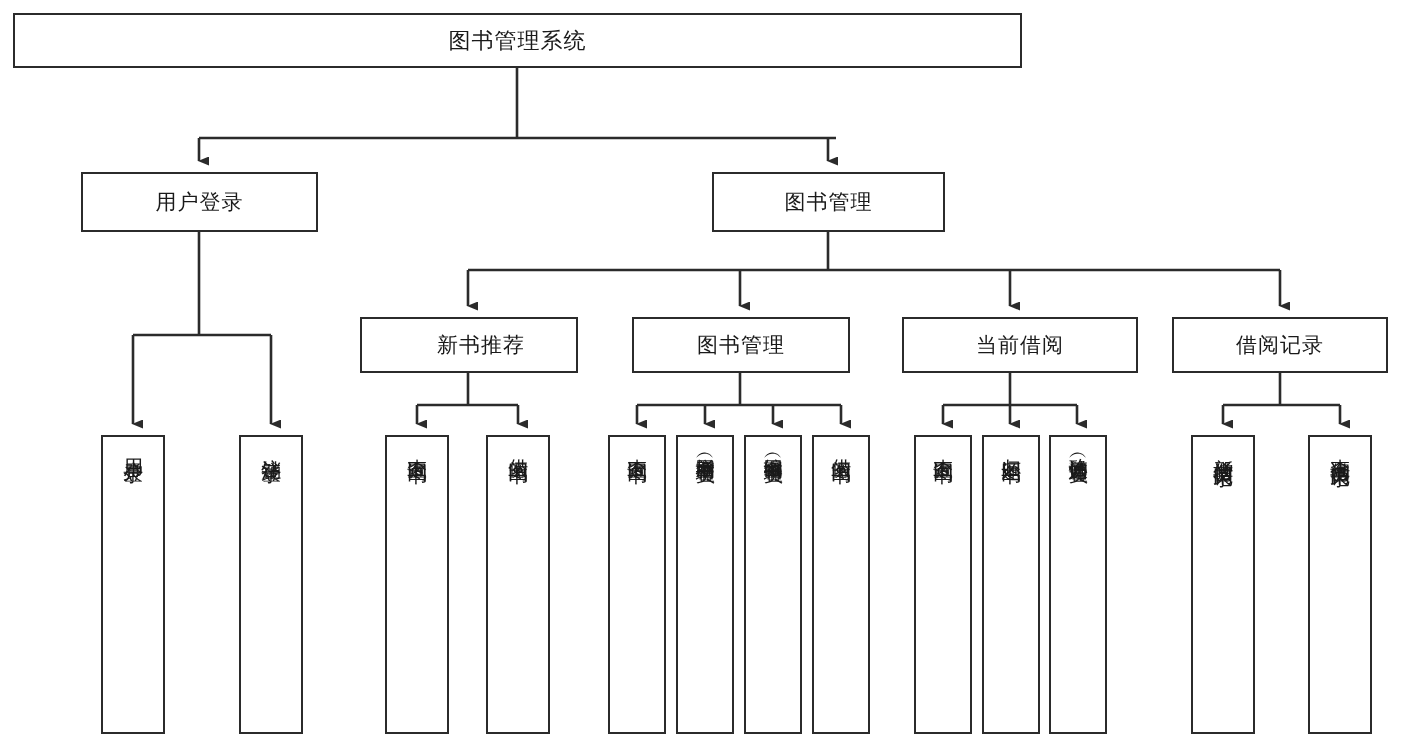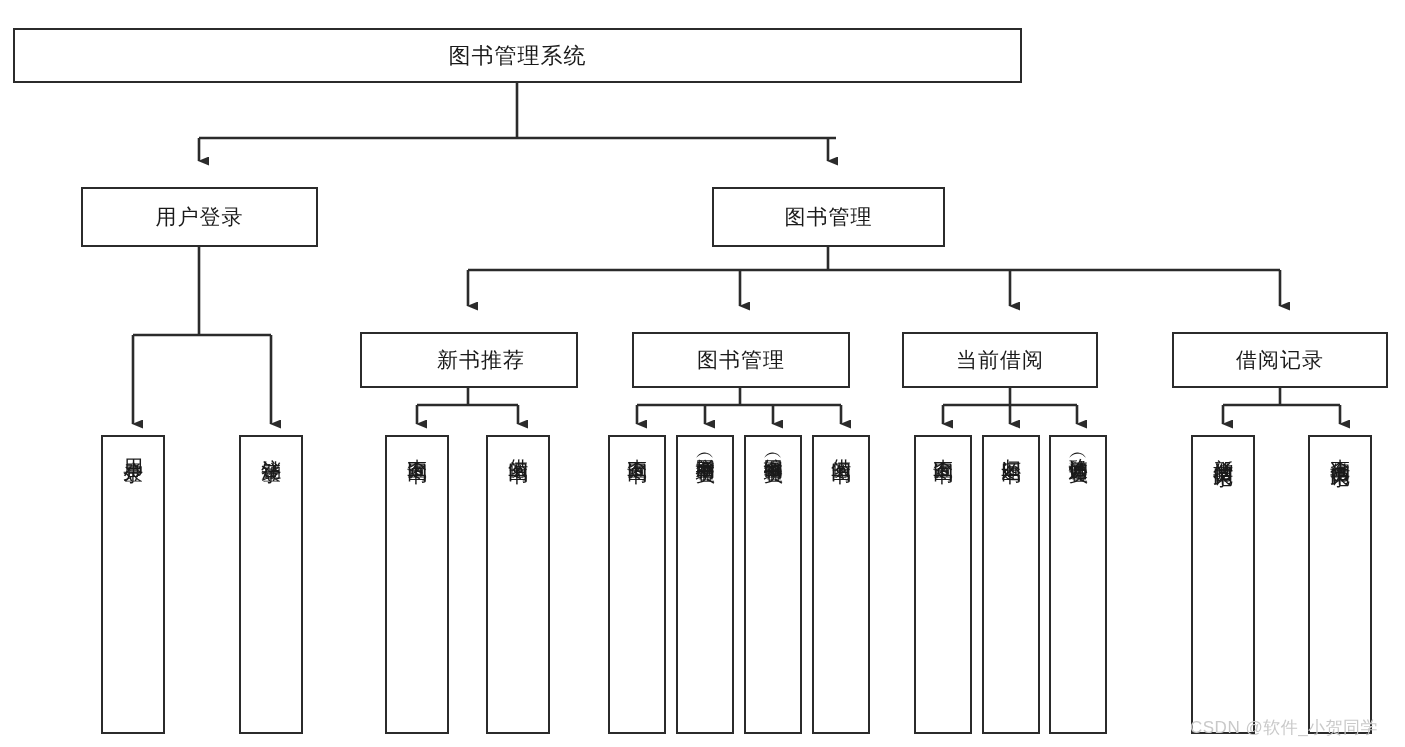--- a/index.html
+++ b/index.html
@@ -32,21 +32,20 @@
     background: #ffffff;
     display: flex;
     align-items: center;
     justify-content: center;
     color: #1a1a1a;
   }
   .node-h {
     font-size: 21px;
     letter-spacing: 1px;
     white-space: nowrap;
-    margin-top: 15px;
   }
   .node-root {
     font-size: 22px;
   }
   .node-v {
     align-items: flex-start;
     justify-content: center;
     padding-top: 6px;
   }
   .vtext {
@@ -138,21 +137,21 @@
   </div>
 
   <div class="node node-h" style="left:360px; top:317px; width:218px; height:56px;padding-left:24px;">
     <span>新书推荐</span>
   </div>
 
   <div class="node node-h" style="left:632px; top:317px; width:218px; height:56px;">
     <span>图书管理</span>
   </div>
 
-  <div class="node node-h" style="left:902px; top:317px; width:196px; height:56px;">
+  <div class="node node-h" style="left:902px; top:317px; width:236px; height:56px;">
     <span>当前借阅</span>
   </div>
 
   <div class="node node-h" style="left:1172px; top:317px; width:216px; height:56px;">
     <span>借阅记录</span>
   </div>
 
   <div class="node node-v" style="left:101px; top:435px; width:64px; height:299px;">
     <span class="vtext">用户登录</span>
   </div>
@@ -198,15 +197,14 @@
   </div>
 
   <div class="node node-v" style="left:1191px; top:435px; width:64px; height:299px;">
     <span class="vtext">新增借阅记录</span>
   </div>
 
   <div class="node node-v" style="left:1308px; top:435px; width:64px; height:299px;">
     <span class="vtext">查询借阅记录</span>
   </div>
 
-  <div class="watermark" style="left:1190px; top:716px;">CSDN @软件_小贺同学</div>
 
 </div>
 
 </body></html>

